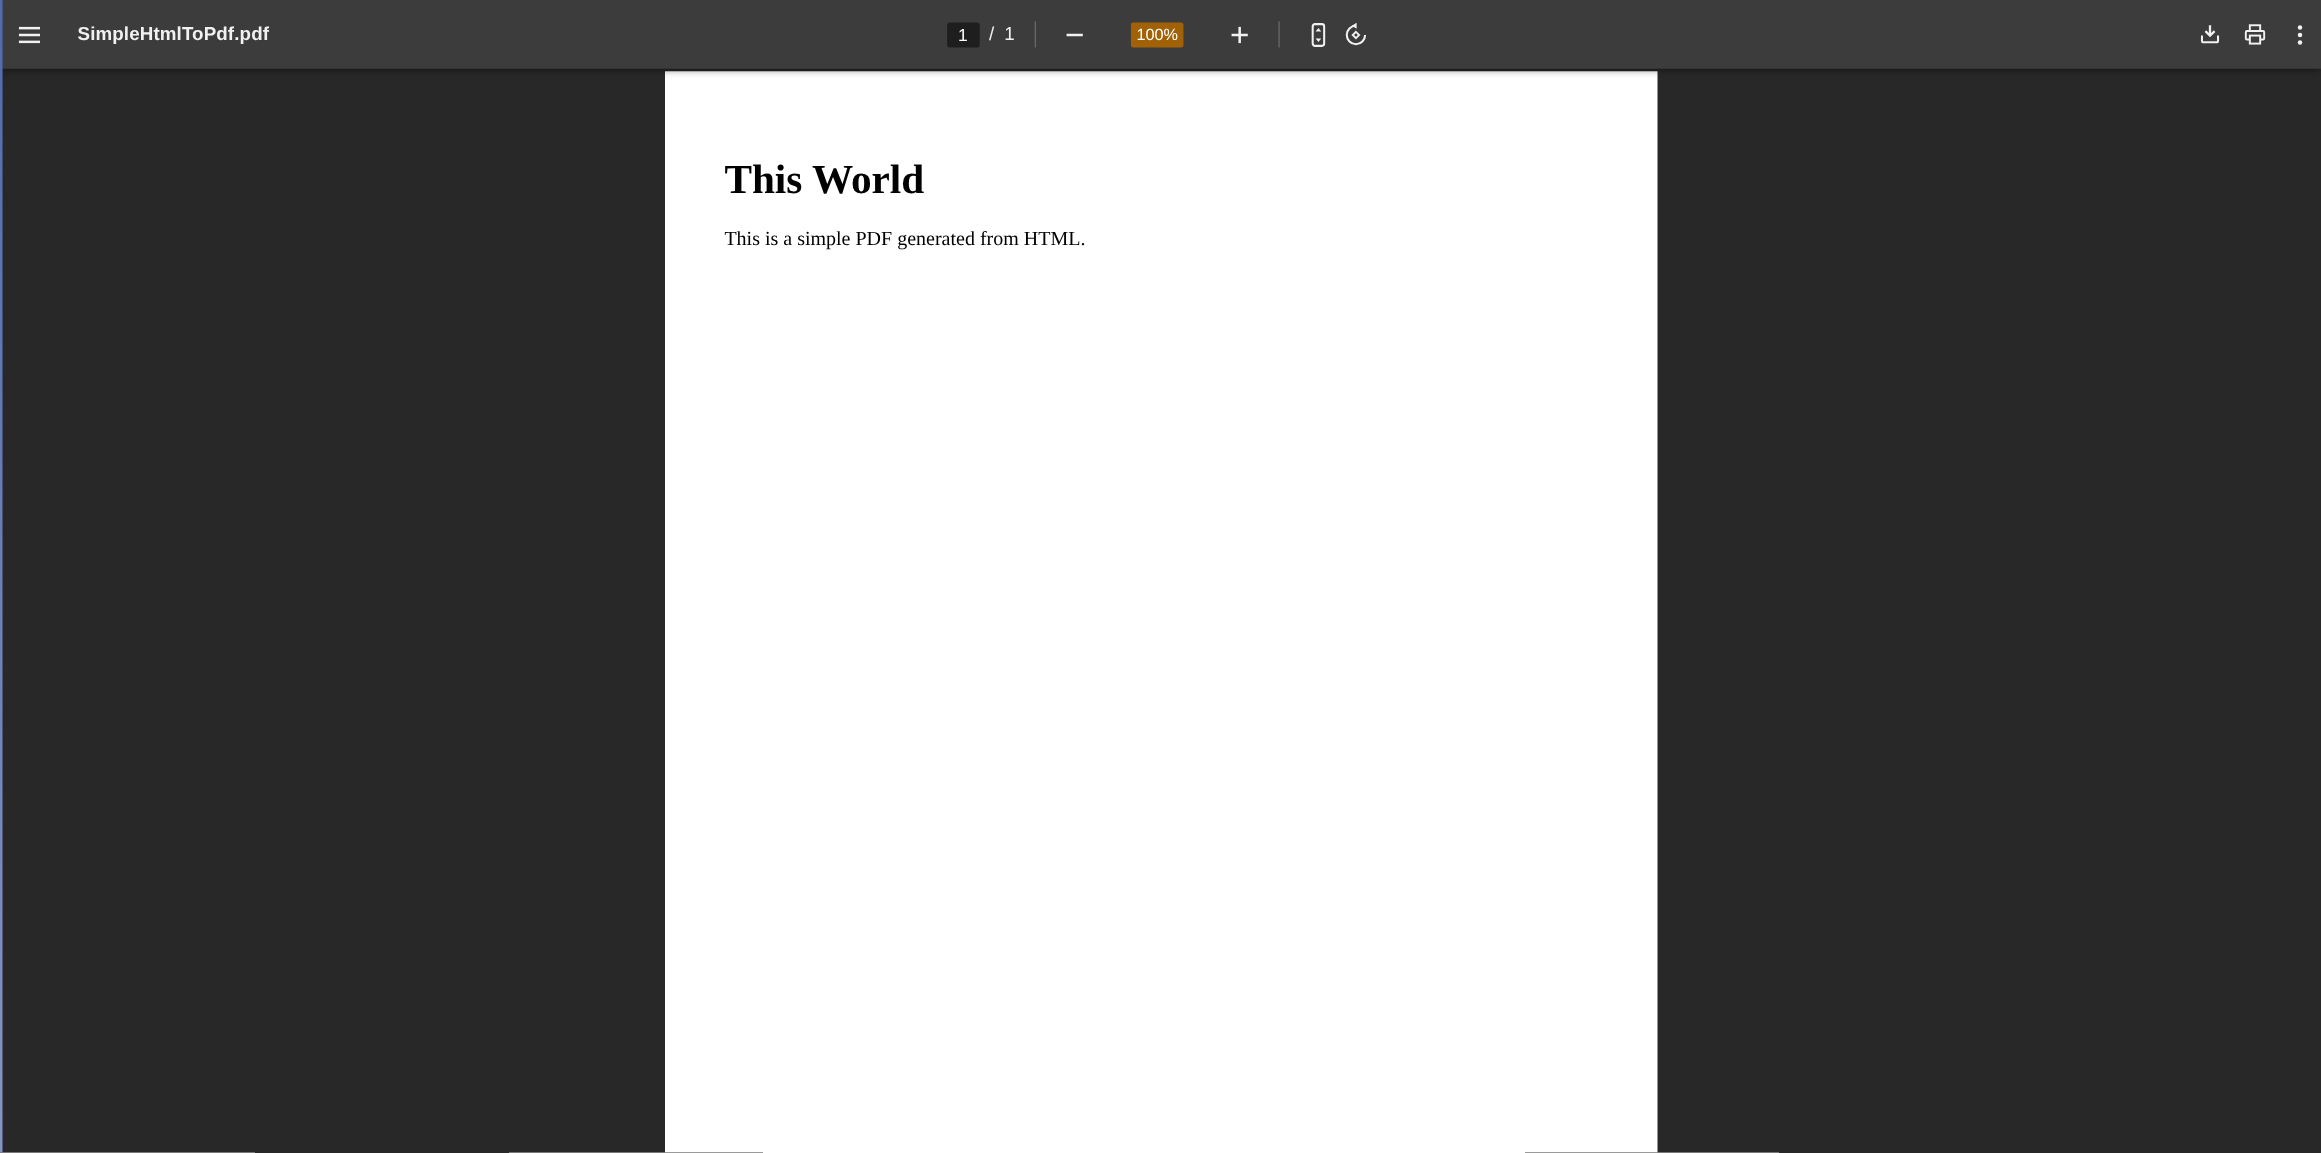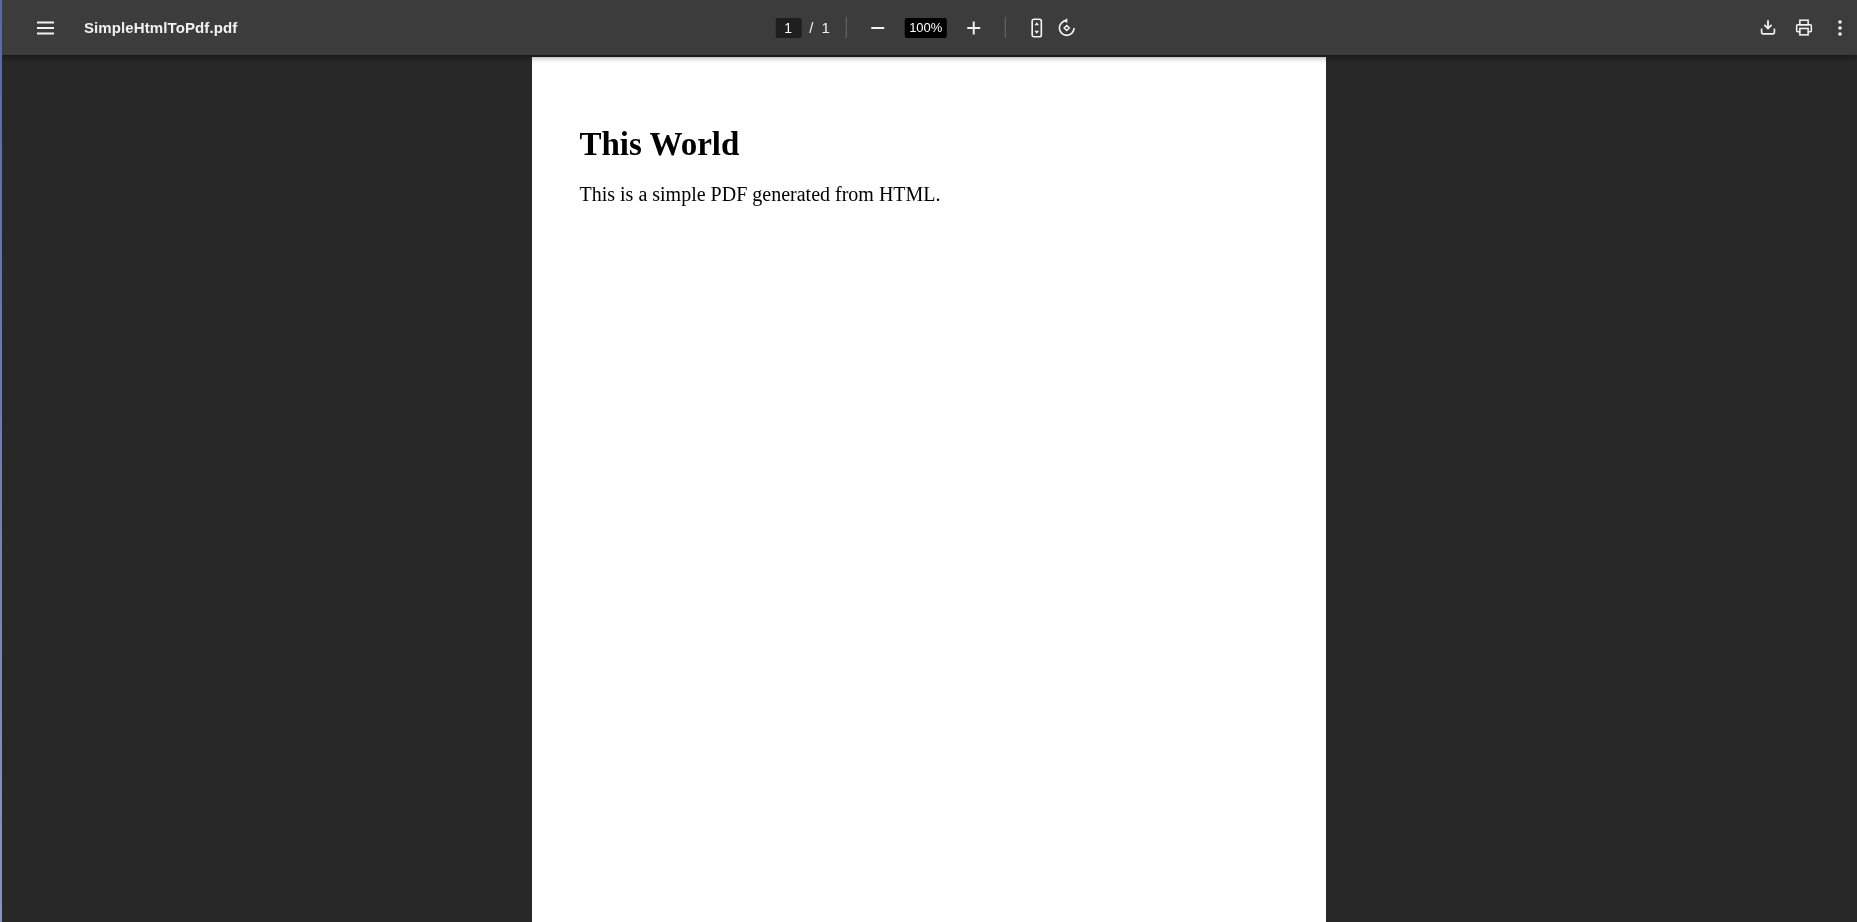--- a/index.html
+++ b/index.html
@@ -19,21 +19,21 @@
 
   
   .toolbar {
     position: relative; z-index: 20;
     height: 55px; width: 100%;
     background: #3c3c3c;
     display: flex; align-items: center;
     box-shadow: 0 2px 6px rgba(0,0,0,0.45);
     color: #f1f1f1;
   }
-  .tb-left { display: flex; align-items: center; padding-left: 30px; }
+  .tb-left { display: flex; align-items: center; padding-left: 8px; }
   .icon-btn {
     background: transparent; border: none; cursor: pointer;
     width: 30px; height: 30px; border-radius: 50%;
     display: flex; align-items: center; justify-content: center;
     color: #f1f1f1; padding: 0; flex: none;
   }
   .icon-btn svg { display: block; }
   .filename {
     margin-left: 24px; font-size: 15px; font-weight: 600;
     letter-spacing: 0.1px; color: #f1f1f1; white-space: nowrap;
@@ -51,22 +51,22 @@
     color: #fff; text-align: center;
     font-family: "Liberation Sans", sans-serif; font-size: 14px;
   }
   .page-sep { margin: 0 8px; color: #f1f1f1; }
   .page-total { color: #f1f1f1; }
   .tb-divider {
     width: 1px; height: 21px; background: #6a6a6a;
     margin: 0 16px; flex: none;
   }
   .zoom-input {
-    width: 42px; height: 20px; margin: 0 12px;
-    background: #000000; border: none; border-radius: 2px;
+    width: 42px; height: 20px; margin: 0 30px;
+    background: #a16207; border: none; border-radius: 2px;
     color: #fff; text-align: center;
     font-family: "Liberation Sans", sans-serif; font-size: 13px;
   }
   .tb-right {
     margin-left: auto; display: flex; align-items: center;
     gap: 6px; padding-right: 2px;
   }
 
   
   .canvas {
@@ -83,21 +83,21 @@
     padding: 71px 48px;
     flex: none;
   }
   .pdf-page h1 {
     font-family: "Liberation Serif", serif;
     font-weight: 700; font-size: 33px; line-height: 1;
     color: #000; margin: 0 0 22px 0;
   }
   .pdf-page p {
     font-family: "Liberation Serif", serif;
-    font-size: 20px; line-height: 1.15;
+    font-size: 16px; line-height: 1.15;
     color: #000; margin: 0;
   }
 </style>
 </head>
 <body>
 
 <div class="window-edge"></div>
 
 <header class="toolbar">
 

